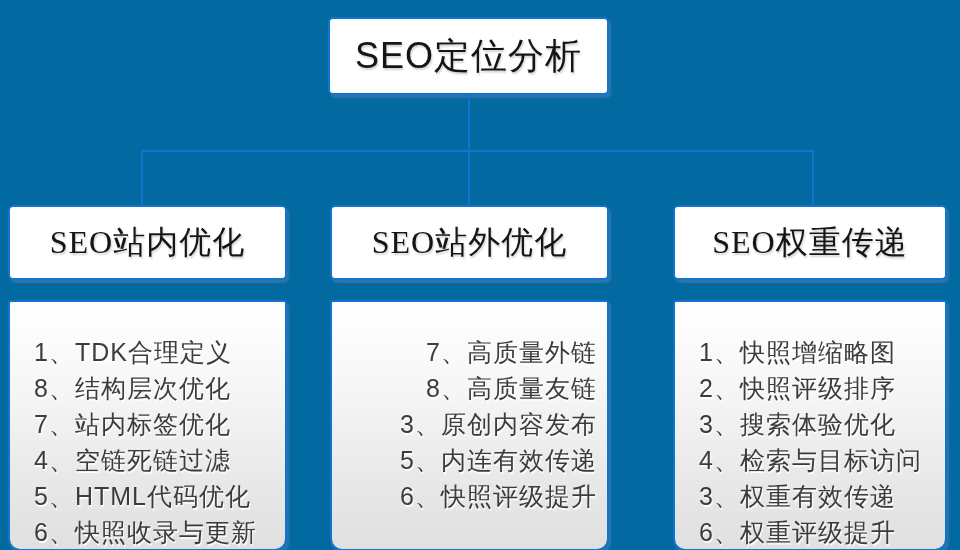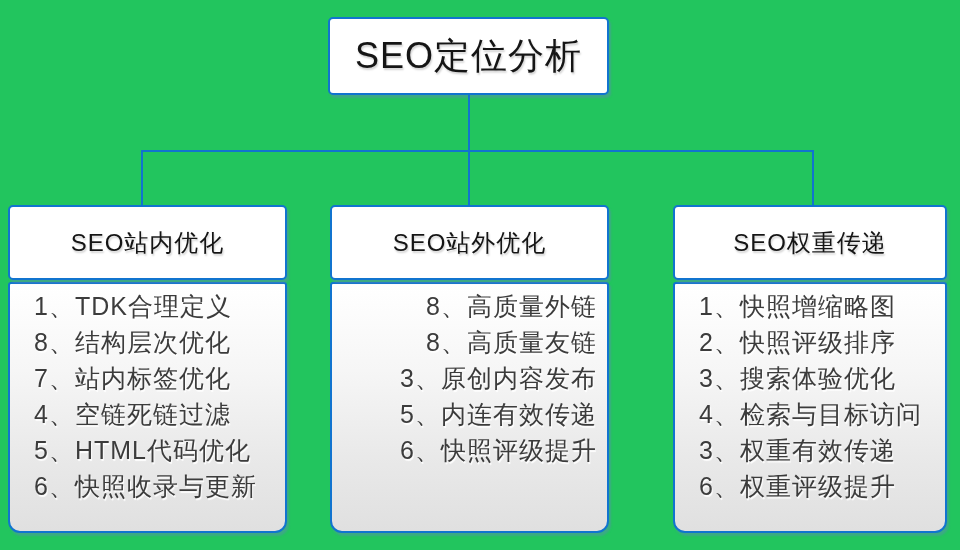--- a/index.html
+++ b/index.html
@@ -3,21 +3,21 @@
 <meta charset="utf-8">
 <style>
   :root{
     --accent:#1174cf;
     --header-text:#151515;
     --list-text:#3c3c3c;
   }
   *{margin:0;padding:0;box-sizing:border-box;}
   html,body{width:960px;height:550px;background:#ffffff;overflow:hidden;}
   body{font-family:"Liberation Sans","DejaVu Sans",sans-serif;}
-  .stage{position:relative;width:960px;height:550px;background:#22c55e;}
+  .stage{position:relative;width:960px;height:550px;background:#0369a1;}
 
   
   .line{position:absolute;background:var(--accent);}
   .line.v{width:2px;}
   .line.h{height:2px;}
 
   
   .node{
     position:absolute;
     background:#ffffff;
@@ -39,35 +39,36 @@
   .branch-header{
     position:relative;
     width:100%;height:75px;
     background:#ffffff;
     border:2px solid var(--accent);
     border-radius:5px;
     display:flex;align-items:center;justify-content:center;
     box-shadow:2px 3px 2px rgba(96,136,182,0.45);
   }
   .branch-header .node-label{
-    font-size:24px;
+    font-size:32px;
     color:var(--header-text);
     letter-spacing:1px;
     text-shadow:1px 2px 2px rgba(0,0,0,0.18);
     white-space:nowrap;
+    font-family:Liberation Serif, serif;
   }
   .list{
-    margin-top:2px;
+    margin-top:20px;
     width:100%;height:251px;
     border:2px solid var(--accent);
     border-radius:3px 3px 12px 12px;
     background:linear-gradient(180deg,#ffffff 0%,#f6f6f6 35%,#e9e9e9 70%,#e0e0e0 100%);
     box-shadow:2px 3px 2px rgba(96,136,182,0.45);
     list-style:none;
-    padding:4px 10px 0 24px;
+    padding:32px 10px 0 24px;
     overflow:hidden;
   }
   .list-item{
     font-size:25px;
     line-height:36px;
     color:var(--list-text);
     letter-spacing:1px;
     text-shadow:1px 2px 1px rgba(255,255,255,0.95);
     white-space:nowrap;
   }
@@ -99,21 +100,21 @@
         <li class="list-item">5、HTML代码优化</li>
         <li class="list-item">6、快照收录与更新</li>
       </ul>
   </div>
 
   <div class="column" style="left:330px;width:279px;text-align:right;">
     <div class="branch-header">
       <span class="node-label">SEO站外优化</span>
     </div>
     <ul class="list">
-        <li class="list-item">8、高质量外链</li>
+        <li class="list-item">7、高质量外链</li>
         <li class="list-item">8、高质量友链</li>
         <li class="list-item">3、原创内容发布</li>
         <li class="list-item">5、内连有效传递</li>
         <li class="list-item">6、快照评级提升</li>
       </ul>
   </div>
 
   <div class="column" style="left:673px;width:274px;border-radius:20px;">
     <div class="branch-header">
       <span class="node-label">SEO权重传递</span>

